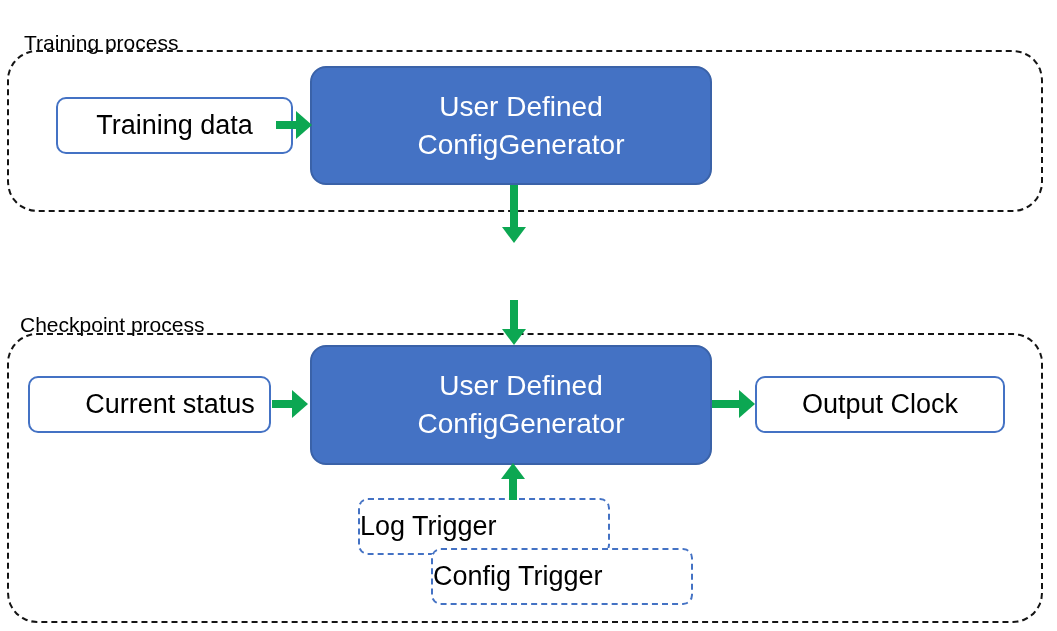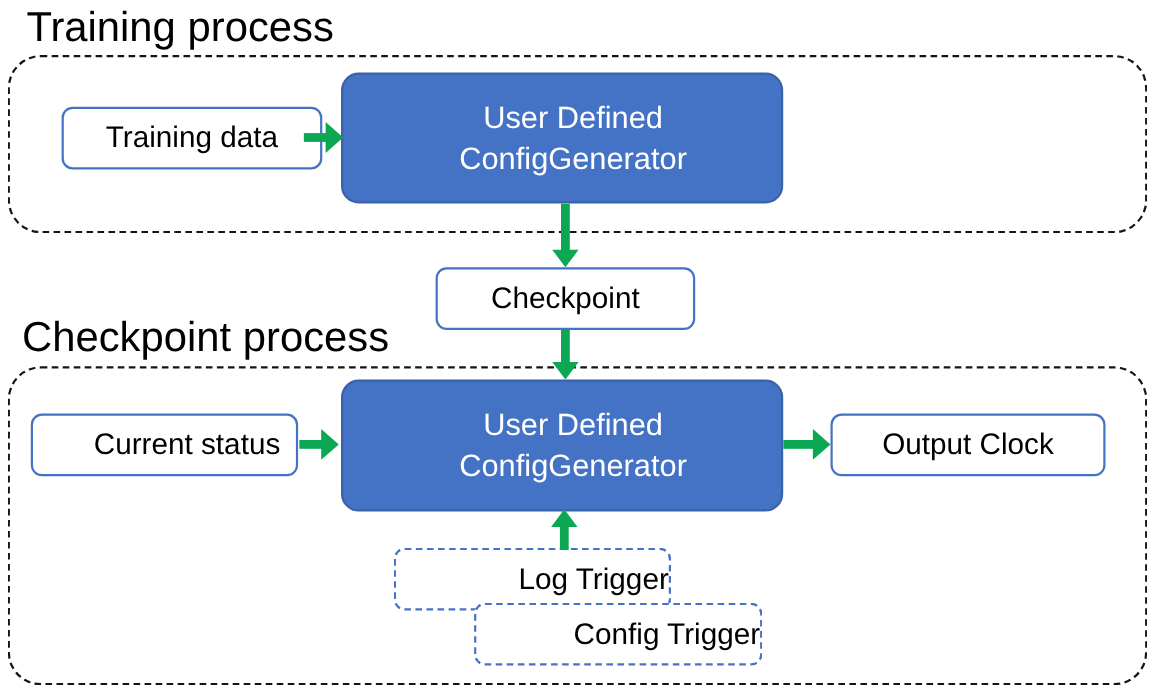--- a/index.html
+++ b/index.html
@@ -19,23 +19,24 @@
   }
   .canvas{
     position:relative;
     width:1057px;
     height:631px;
     background:var(--bg);
     overflow:hidden;
   }
   .section-label{
     position:absolute;
-    font-size:38px;
+    font-size:21px;
     color:var(--text_dark);
     white-space:nowrap;
+    margin-top:27px;
   }
   .label-training{left:24px;top:4px;}
   .label-inference{left:20px;top:286px;}
   .proc-container{
     position:absolute;
     border:2.5px dashed var(--container_border);
     border-radius:30px;
     background:transparent;
   }
   .container-training{left:7px;top:50px;width:1036px;height:162px;}
@@ -56,21 +57,21 @@
   .box-checkpoint{left:396px;top:243px;width:236px;height:57px;}
   .box-current-status{left:28px;top:376px;width:243px;height:57px;padding-left:41px;}
   .box-output-config{left:755px;top:376px;width:250px;height:57px;}
   .trigger-box{
     position:absolute;
     background:var(--bg);
     border:2px dashed var(--accent_blue);
     border-radius:10px;
     display:flex;
     align-items:center;
-    justify-content:flex-end;
+    justify-content:flex-start;
     font-size:27px;
     color:var(--text_dark);
     white-space:nowrap;
   }
   .box-log-trigger{left:358px;top:498px;width:252px;height:57px;z-index:2;}
   .box-clock-trigger{left:431px;top:548px;width:262px;height:57px;z-index:3;}
   .blue-box{
     position:absolute;
     background:var(--accent_blue);
     border:2px solid var(--blue_border_dark);
@@ -125,23 +126,20 @@
     <div>ConfigGenerator</div>
   </div>
 
   <div class="arrow arrow-gen-ckpt">
     <svg width="28" height="58" viewBox="0 0 28 58">
       <rect x="10" y="0" width="8" height="44" fill="currentColor"></rect>
       <polygon points="2,42 26,42 14,58" fill="currentColor"></polygon>
     </svg>
   </div>
 
-  <div class="white-box box-checkpoint">
-    <span>Checkpoint</span>
-  </div>
 
   <div class="arrow arrow-ckpt-gen">
     <svg width="28" height="45" viewBox="0 0 28 45">
       <rect x="10" y="0" width="8" height="31" fill="currentColor"></rect>
       <polygon points="2,29 26,29 14,45" fill="currentColor"></polygon>
     </svg>
   </div>
 
   <div class="section-label label-inference">Checkpoint process</div>
 

